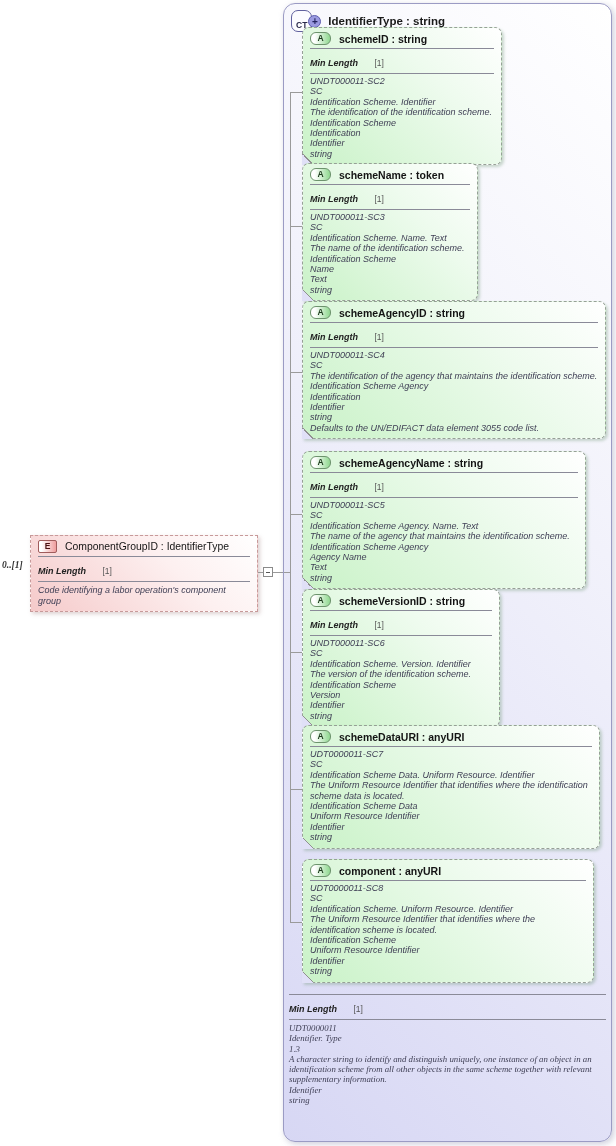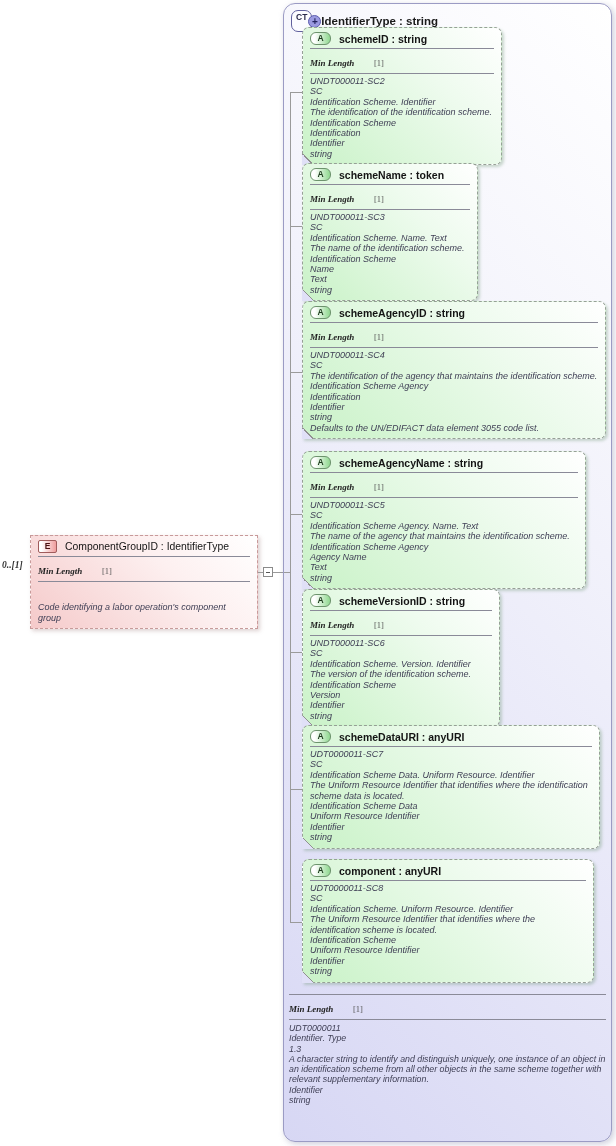--- a/index.html
+++ b/index.html
@@ -8,30 +8,30 @@
 
   
   .ct-card{
     position:absolute;left:283px;top:3px;width:329px;height:1139px;
     box-sizing:border-box;border:1px solid #9b9bc4;border-radius:12px;
     background:linear-gradient(225deg,#ffffff 0%,#f2f2fb 38%,#d7d7f4 100%);
     box-shadow:2px 2px 6px rgba(130,130,165,.4);
   }
   .ct-header{position:absolute;top:6px;left:7px;display:flex;align-items:center;}
   .ct-badge{
-    display:inline-block;box-sizing:border-box;height:22px;padding:0 4px;
+    display:inline-block;box-sizing:border-box;height:22px;padding:8px 4px;
     border:1px solid #61619e;border-radius:7px;background:#fcfcff;
     font-size:8.5px;font-weight:bold;line-height:12px;color:#2a2a4a;
   }
   .ct-plus{
     display:inline-block;box-sizing:border-box;width:13px;height:13px;margin-left:-4px;
     border:1px solid #5c5cae;border-radius:50%;background:#9a9ae0;
     font-size:10px;font-weight:bold;line-height:11px;text-align:center;color:#22225e;
   }
-  .ct-title{font-size:11.5px;font-weight:bold;color:#1a1a1a;}
+  .ct-title{margin-left:7px;font-size:11.5px;font-weight:bold;color:#1a1a1a;}
 
   
   .attr-box{
     position:absolute;box-sizing:border-box;left:18px;
     border:1px dashed #96a096;border-radius:7px;border-bottom-left-radius:0;
     background:linear-gradient(225deg,#ffffff 0%,#eefbee 35%,#c9f2c7 100%);
     box-shadow:2px 2px 3px rgba(110,150,115,.35);
     padding:4px 7px 5px 7px;
   }
   .attr-box .cut{
@@ -40,47 +40,47 @@
   }
   .attr-head{display:flex;align-items:center;margin-bottom:3px;}
   .badge-a{
     display:inline-block;box-sizing:border-box;width:21px;height:13px;
     border:1px solid #6d936d;border-radius:6px;
     background:linear-gradient(90deg,#ffffff 20%,#8fd88f 100%);
     font-size:8.5px;font-weight:bold;line-height:11px;text-align:center;color:#1c3a1c;
   }
   .attr-title{margin-left:8px;font-size:10.5px;font-weight:bold;color:#141414;white-space:nowrap;}
   .rule{height:1px;background:#8a8a98;margin:2px 0;}
-  .facet-row{padding:1px 0;font-family:Liberation Serif, serif;}
+  .facet-row{padding:1px 0;}
   .facet-name{display:inline-block;min-width:60px;font-size:9px;font-weight:bold;font-style:italic;color:#222;}
   .facet-val{font-size:8.5px;color:#555;}
   .facts{margin-top:2px;}
   .fact-line{font-size:9px;line-height:10.4px;font-style:italic;color:#3e3e54;}
 
   
   .ct-bottom{position:absolute;top:988px;left:5px;right:5px;}
   .ct-bottom .fact-line{font-size:8.8px;line-height:10.3px;}
-  .ct-bottom .facts{margin-top:3px;}
+  .ct-bottom .facts{margin-top:3px;font-family:Liberation Serif, serif;}
 
   
   .elem-card{
     position:absolute;left:30px;top:535px;width:228px;box-sizing:border-box;
     border:1px dashed #c79a9a;
     background:linear-gradient(225deg,#ffffff 0%,#fdf0f0 38%,#f5caca 100%);
     box-shadow:2px 2px 4px rgba(160,125,125,.35);
     padding:4px 7px 5px 7px;
   }
   .badge-e{
     display:inline-block;box-sizing:border-box;width:19px;height:13px;
     border:1px solid #a05c5c;border-radius:2px;
     background:linear-gradient(90deg,#ffffff 15%,#ef9d9d 100%);
     font-size:8.5px;font-weight:bold;line-height:11px;text-align:center;color:#4a1212;
   }
   .elem-title{margin-left:8px;font-size:10.4px;font-weight:normal;color:#141414;white-space:nowrap;}
-  .elem-desc{margin-top:20px;font-size:9px;line-height:10.6px;font-style:italic;color:#3e3e54;}
+  .elem-desc{margin-top:3px;font-size:9px;line-height:10.6px;font-style:italic;color:#3e3e54;}
 
   .cardinality{position:absolute;left:2px;top:560px;font-size:9.5px;font-style:italic;font-weight:bold;color:#333;font-family:Liberation Serif, serif;}
 
   
   .h-line{position:absolute;height:1px;background:#9a9a9a;}
   .v-line{position:absolute;width:1px;background:#9a9a9a;}
   .toggle{
     position:absolute;left:263px;top:567px;width:10px;height:10px;box-sizing:border-box;
     border:1px solid #8a8a8a;background:#ffffff;
   }

